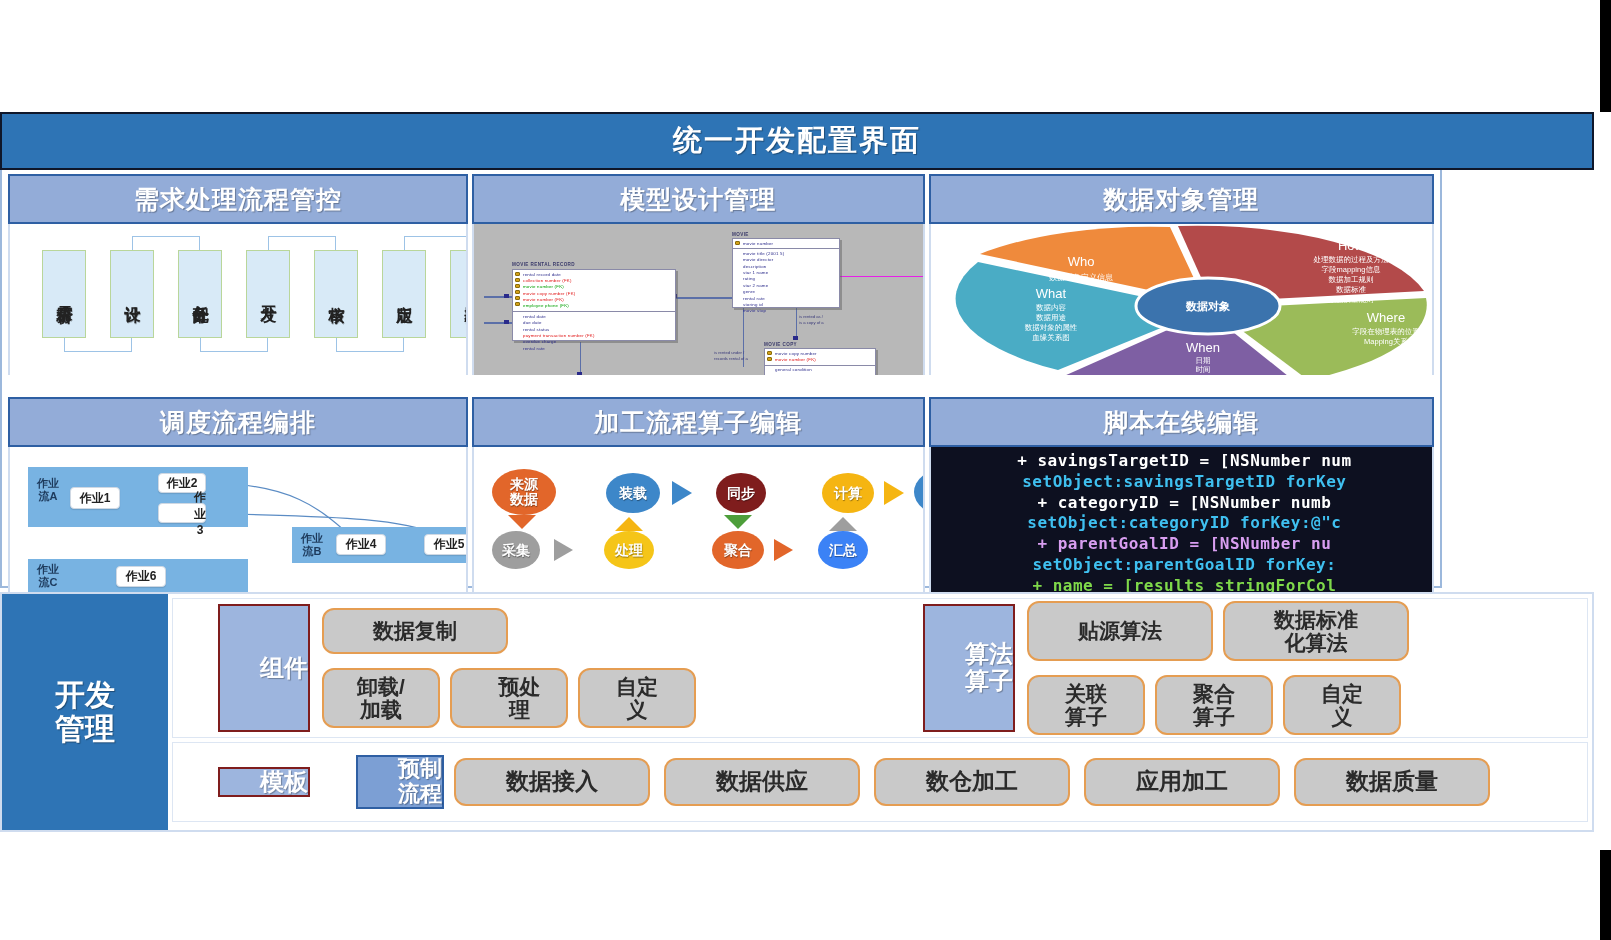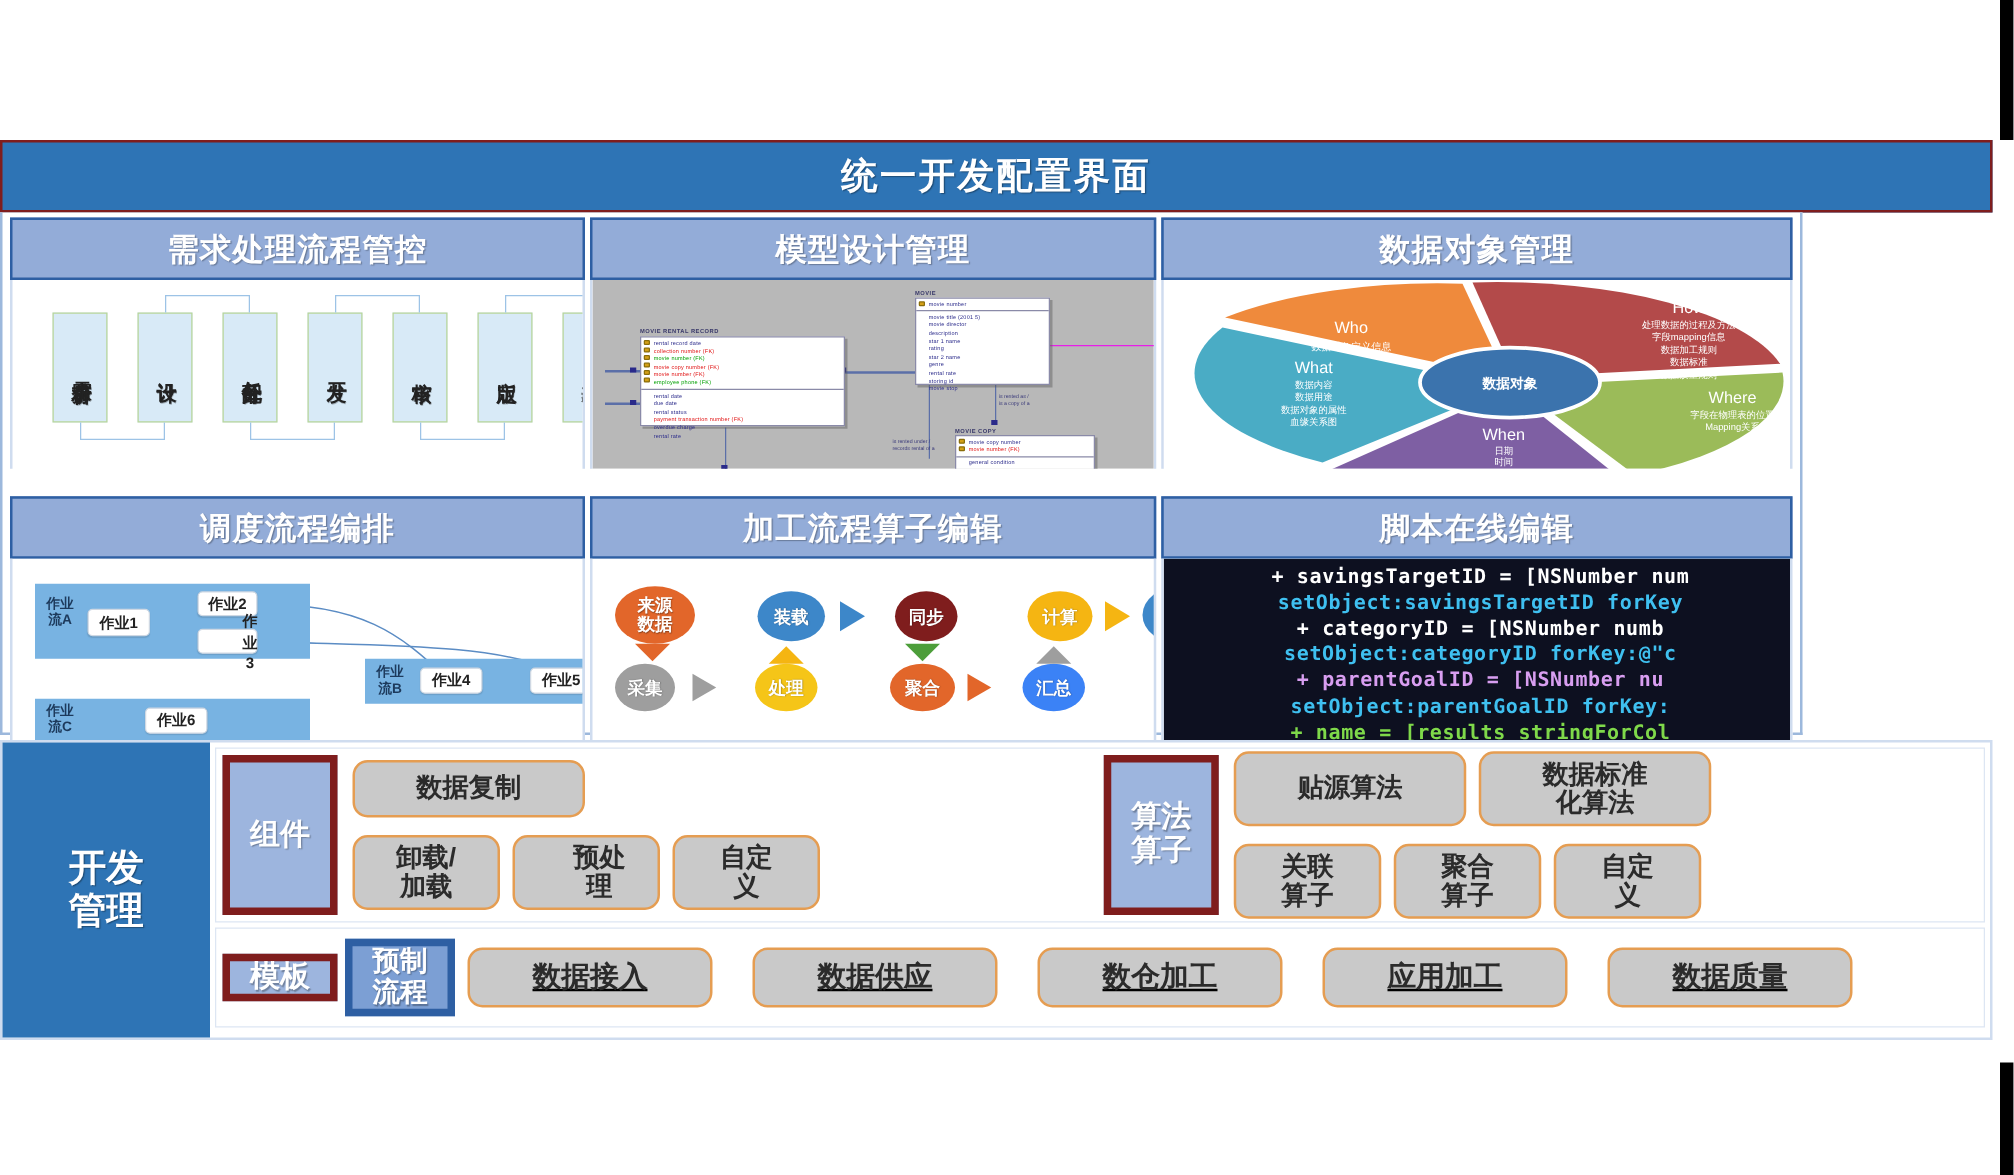--- a/index.html
+++ b/index.html
@@ -16,21 +16,21 @@
   }
 
   
   .edge-strip { position: absolute; right: 0; width: 11px; background: #000; }
   .edge-top { top: 0; height: 112px; }
   .edge-bot { bottom: 0; height: 90px; }
 
   
   .title-bar {
     position: absolute; left: 0; top: 112px; width: 1594px; height: 58px;
-    background: #2e74b5; border: 2px solid #7f1d1d;
+    background: #2e74b5; border: 2px solid #0f172a;
     display: flex; align-items: center; justify-content: center;
   }
   .title-bar .txt {
     color: #ffffff; font-size: 29px; font-weight: bold; letter-spacing: 2px;
     text-shadow: 1px 1px 1px rgba(0,0,0,.35);
   }
 
   
   .grid-wrap {
     position: absolute; left: 0; top: 170px; width: 1442px; height: 418px;
@@ -136,22 +136,22 @@
   .dev-left .txt {
     color: #fff; font-size: 30px; font-weight: bold; line-height: 1.15; text-align: center;
     text-shadow: 1px 1px 1px rgba(0,0,0,.35);
   }
   .dev-right { flex: 1; padding: 4px; display: flex; flex-direction: column; gap: 4px; }
   .dev-band { border: 1px solid #dde6f3; display: flex; padding: 5px; gap: 6px; }
   .band-top { height: 140px; }
   .band-bot { height: 80px; align-items: center; }
   .half { flex: 1; display: flex; gap: 8px; }
   .cat-box {
-    width: 92px; background: #9db5de; border: 6px solid #7f1d1d;
-    display: flex; align-items: center; justify-content: center; flex-shrink: 0;
+    width: 92px; background: #9db5de; border: 2px solid #7f1d1d;
+    display: flex; align-items: center; justify-content: flex-end; flex-shrink: 0; margin-left: 40px;
   }
   .cat-box .txt {
     color: #fff; font-size: 24px; font-weight: bold; line-height: 1.12; text-align: center;
     text-shadow: 1px 1px 1px rgba(0,0,0,.3);
   }
   .cat-box.dark { background: #7c9fd4; border-color: #2e5fa3; width: 88px; }
   .pill-area { flex: 1; display: flex; flex-wrap: wrap; align-content: center; gap: 8px 10px; padding-left: 4px; }
   .pill {
     background: #c9c9c9; border: 2px solid #e59d52; border-radius: 12px;
     display: flex; align-items: center; justify-content: center;
@@ -509,21 +509,21 @@
       </div>
 
       <div class="dev-band band-bot">
         <div class="cat-box">
           <div class="txt">模板</div>
         </div>
         <div class="cat-box dark">
           <div class="txt" style="white-space:pre; font-size:22px;">预制
 流程</div>
         </div>
-        <div class="pill-area" style="flex-wrap:nowrap; gap:32px;text-decoration:underline;">
+        <div class="pill-area" style="flex-wrap:nowrap; gap:14px;">
           <div class="pill">数据接入</div>
           <div class="pill">数据供应</div>
           <div class="pill">数仓加工</div>
           <div class="pill">应用加工</div>
           <div class="pill">数据质量</div>
         </div>
       </div>
     </div>
   </div>
 

